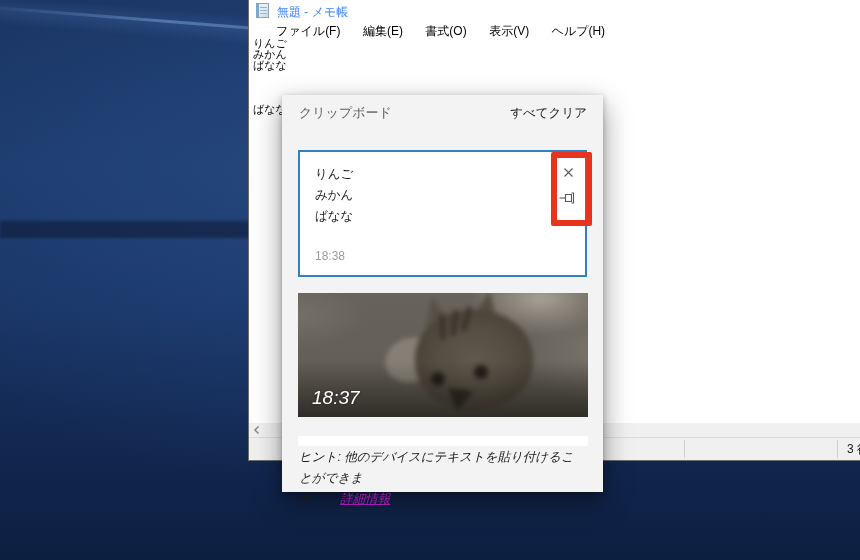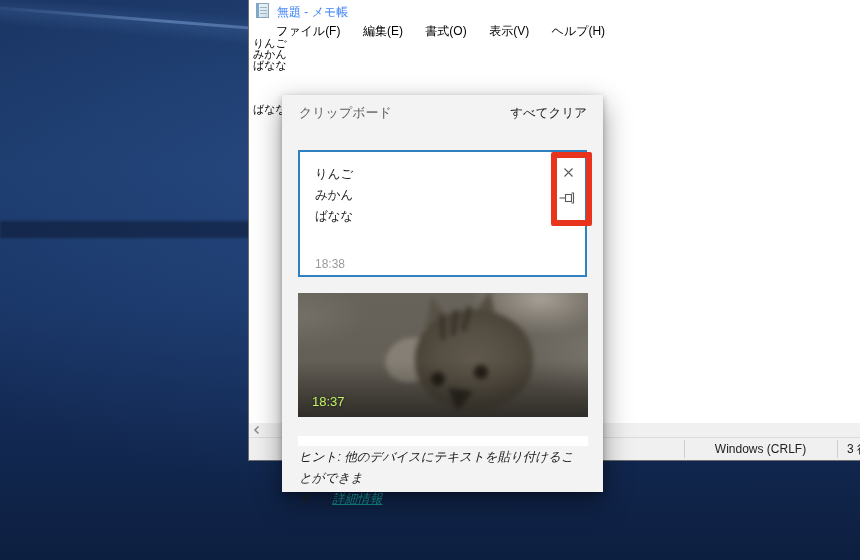--- a/index.html
+++ b/index.html
@@ -53,21 +53,21 @@
   
   .clipboard { position:absolute; left:282px; top:95px; width:321px; height:397px;
     background:#f3f3f3; box-shadow:0 10px 26px rgba(0,0,0,0.42), 0 2px 6px rgba(0,0,0,0.25); z-index:10; }
   .cb-title { position:absolute; left:17px; top:9px; font-size:13px; color:#5e5e5e; }
   .cb-clear { position:absolute; right:16px; top:10px; font-size:12.5px; color:#1b1b1b; cursor:default; }
 
   .card-text { position:absolute; left:16px; top:55px; width:289px; height:127px;
     background:#fff; border:2px solid #3180c0; }
   .card-text-content { position:absolute; left:15px; top:12px; font-size:12.5px; line-height:21px;
     color:#1c1c1c; white-space:pre-line; }
-  .card-time { position:absolute; left:15px; bottom:4px; font-size:12px; color:#9b9b9b; }
+  .card-time { position:absolute; left:15px; bottom:12px; font-size:12px; color:#9b9b9b; }
   .card-btn { position:absolute; width:22px; height:20px; display:flex; align-items:center;
     justify-content:center; }
   .btn-delete { right:6px; top:10px; }
   .btn-pin { right:5px; top:36px; }
 
   .annotation-box { position:absolute; left:269px; top:57px; width:41px; height:74px;
     border:6px solid #e8341d; border-radius:2px; z-index:30; pointer-events:none; }
 
   .card-image { position:absolute; left:16px; top:198px; width:290px; height:124px;
     background:#6e6960; overflow:hidden; }
@@ -89,28 +89,28 @@
     background:#3c362c; border-radius:3px; }
   .k-stripe1 { left:53%; top:18%; transform:rotate(6deg); }
   .k-stripe2 { left:57%; top:15%; transform:rotate(14deg); }
   .k-stripe3 { left:49%; top:21%; transform:rotate(-4deg); }
   .k-eye { position:absolute; width:14px; height:14px; border-radius:50%; background:#241f18; }
   .k-eye-l { left:46%; top:62%; } .k-eye-r { left:60%; top:57%; }
   .k-muzzle { position:absolute; left:51%; top:74%; width:26px; height:22px; background:#2e2922;
     clip-path:polygon(50% 100%,100% 0,0 0); transform:rotate(8deg); }
   .k-dim { position:absolute; inset:0; background:linear-gradient(180deg,rgba(25,22,18,0.10) 0%,
     rgba(25,22,18,0.12) 55%, rgba(15,13,10,0.5) 100%); }
-  .img-time { position:absolute; left:14px; bottom:8px; font-size:13px; color:#bef264;
-    text-shadow:0 0 3px rgba(0,0,0,0.45); z-index:2; }
+  .img-time { position:absolute; left:14px; bottom:8px; font-size:19px; color:#ffffff;
+    text-shadow:0 0 3px rgba(0,0,0,0.45); z-index:2;font-style:italic; }
 
   .card-partial { position:absolute; left:16px; top:341px; width:290px; height:10px; background:#fff; }
 
   .cb-hint { position:absolute; left:17px; top:352px; width:284px; font-size:12.5px;
     line-height:21px; color:#1c1c1c;font-style:italic; }
-  .hint-link { color:#0f766e; text-decoration:underline; margin-left:8px; cursor:pointer; }
+  .hint-link { color:#a21caf; text-decoration:underline; margin-left:16px; cursor:pointer; }
 
   svg { display:block; }
 </style>
 </head>
 <body>
 
 <div id="stage">
 
   <div class="desktop">
     <div class="beam-soft"></div>
@@ -142,21 +142,20 @@
     <div class="hscroll">
       <div class="hs-arrow">
         <svg width="10" height="10" viewBox="0 0 10 10">
             <path d="M6.5 1.5 L3 5 L6.5 8.5" fill="none" stroke="#8f8f8f" stroke-width="1.6"></path>
           </svg>
       </div>
     </div>
     <div class="statusbar">
       <div class="sb-sep sb-sep1"></div>
       <div class="sb-sep sb-sep2"></div>
-      <div class="sb-crlf">Windows (CRLF)</div>
       <div class="sb-lines">3 行</div>
     </div>
   </div>
 
   <div class="clipboard">
     <div class="cb-title">クリップボード</div>
     <div class="cb-clear">すべてクリア</div>
 
     <div class="card-text">
       <div class="card-text-content">りんご

